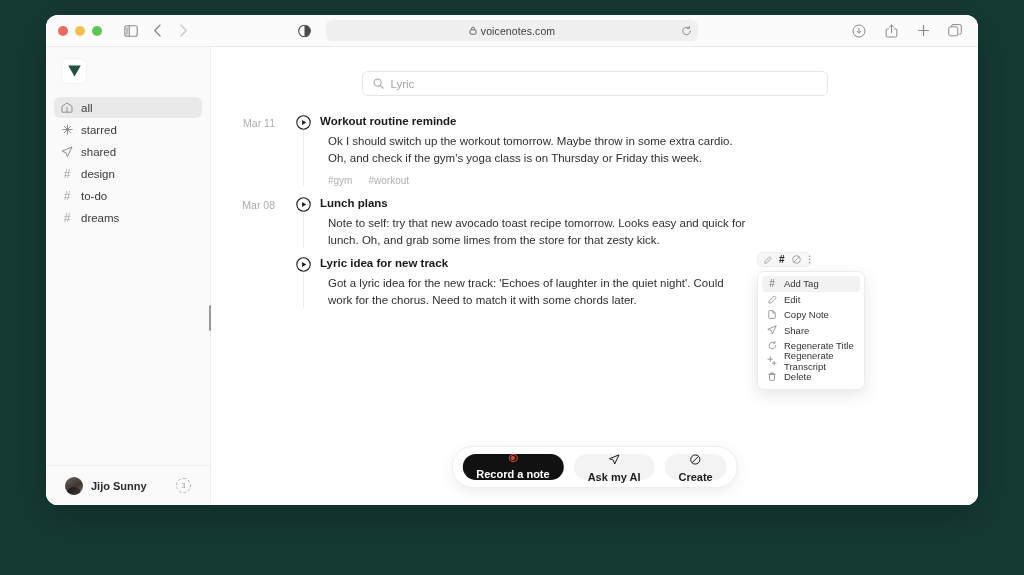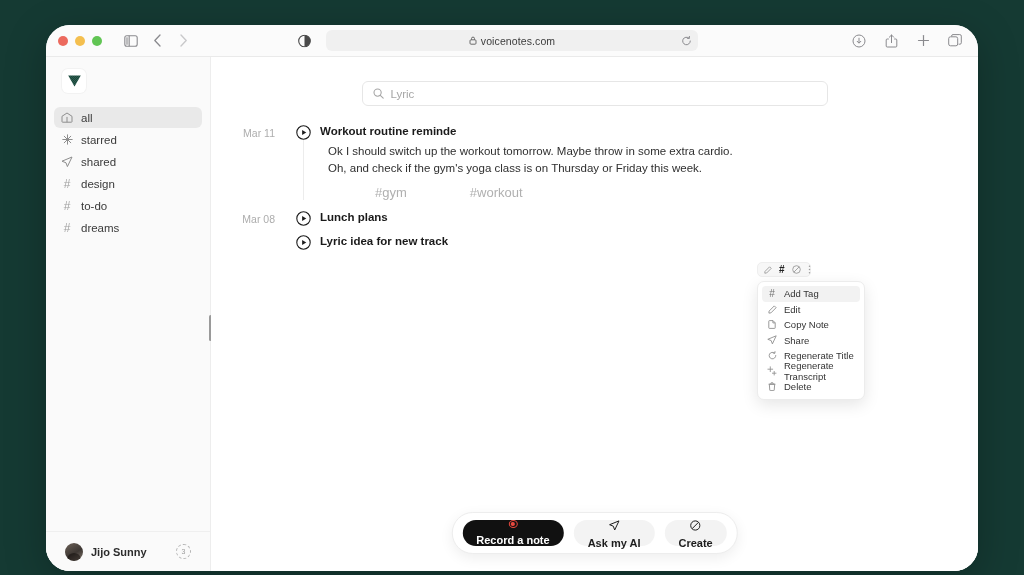--- a/index.html
+++ b/index.html
@@ -11,24 +11,24 @@
   }
   .desktop {
     position: relative;
     width: 1024px; height: 575px;
     background: #153a33;
   }
 
   
   .browser {
     position: absolute;
-    left: 46px; top: 25px;
-    width: 932px; height: 546px;
+    left: 46px; top: 15px;
+    width: 932px; height: 490px;
     background: #ffffff;
-    border-radius: 24px;
+    border-radius: 12px;
     overflow: hidden;
     box-shadow: 0 10px 40px rgba(0,0,0,.25);
     display: flex;
     flex-direction: column;
   }
 
   
   .toolbar {
     height: 32px;
     background: #fbfbfb;
@@ -235,21 +235,21 @@
   .note-inner { padding-left: 24px; border-left: 1px solid #ececec; margin-left: 7px; }
   .note-text {
     font-size: 11.5px;
     color: #2f2f2f;
     line-height: 16.5px;
     padding-top: 3px;
     max-width: 415px;
   }
   .note-text.wide { max-width: 420px; }
   .note-tags { display: flex; gap: 16px; padding-top: 9px; }
-  .tag { font-size: 13px; color: #b0b0b0; cursor: pointer; margin-left: 47px; }
+  .tag { font-size: 10px; color: #b0b0b0; cursor: pointer; }
 
   
   .ctx-wrap {
     position: absolute;
     left: 546px;
     top: 205px;
     width: 108px;
   }
   .ctx-toolbar {
     height: 15px;
@@ -544,35 +544,41 @@
             <div class="note-body">
               <div class="note-head">
                 <span class="play-btn">
                   <svg width="15" height="15" viewBox="0 0 15 15" fill="none">
                     <circle cx="7.5" cy="7.5" r="6.7" stroke="currentColor" stroke-width="1.1"></circle>
                     <path d="M6.1 4.9 L10.3 7.5 L6.1 10.1 Z" fill="currentColor"></path>
                   </svg>
                 </span>
                 <span class="note-title">Lunch plans</span>
               </div>
+              <div class="note-inner">
+                <div class="note-text wide">Note to self: try that new avocado toast recipe tomorrow. Looks easy and quick for lunch. Oh, and grab some limes from the store for that zesty kick.</div>
+              </div>
             </div>
           </div>
 
           <div class="note" style="">
             <div class="note-date"></div>
             <div class="note-body">
               <div class="note-head">
                 <span class="play-btn">
                   <svg width="15" height="15" viewBox="0 0 15 15" fill="none">
                     <circle cx="7.5" cy="7.5" r="6.7" stroke="currentColor" stroke-width="1.1"></circle>
                     <path d="M6.1 4.9 L10.3 7.5 L6.1 10.1 Z" fill="currentColor"></path>
                   </svg>
                 </span>
                 <span class="note-title">Lyric idea for new track</span>
               </div>
+              <div class="note-inner">
+                <div class="note-text wide">Got a lyric idea for the new track: 'Echoes of laughter in the quiet night'. Could work for the chorus. Need to match it with some chords later.</div>
+              </div>
             </div>
           </div>
         </div>
 
         <div class="ctx-wrap">
           <div class="ctx-toolbar">
             <span class="ti">
               <svg width="8" height="8" viewBox="0 0 8 8" fill="none" stroke="currentColor" stroke-width=".9" stroke-linejoin="round">
                 <path d="M5.6 0.8 L7.2 2.4 L2.6 7 L0.8 7.2 L1 5.4 Z"></path>
               </svg>

